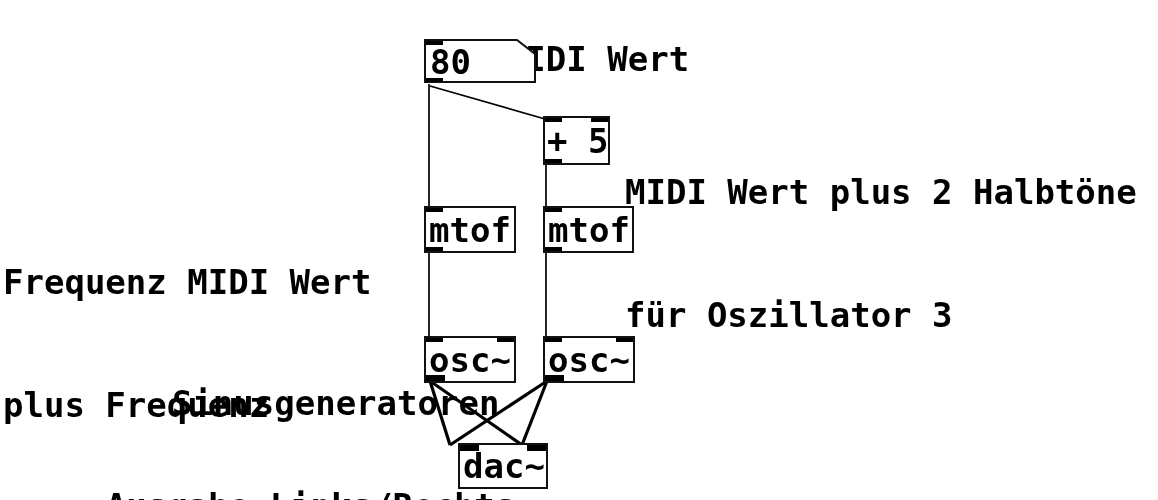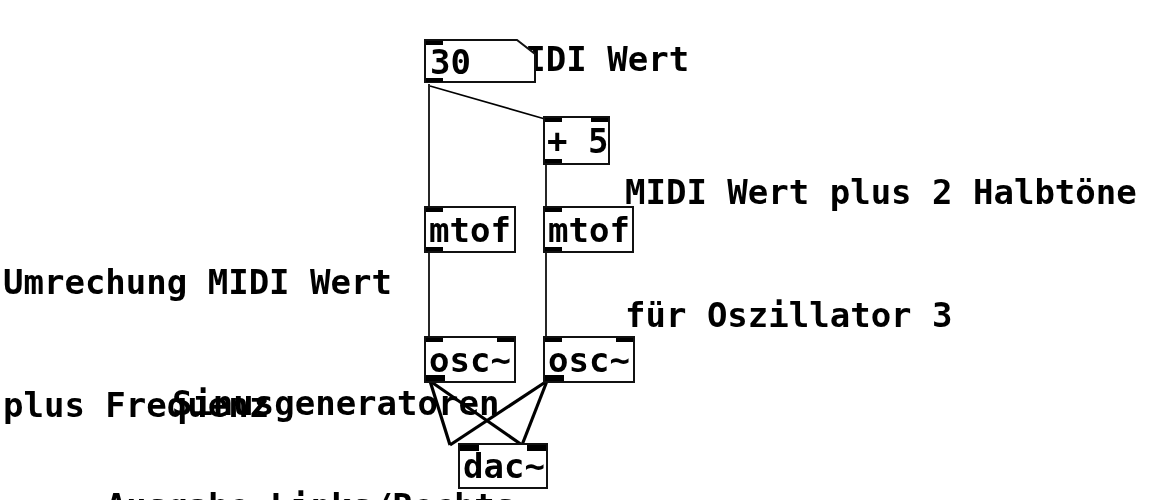--- a/index.html
+++ b/index.html
@@ -106,39 +106,39 @@
   <div class="comment" id="comment-midi-wert">
     <span>MIDI Wert</span>
   </div>
 
   <div class="comment" id="comment-plus5">
     <div>MIDI Wert plus 2 Halbtöne</div>
     <div>für Oszillator 3</div>
   </div>
 
   <div class="comment" id="comment-umrechnung">
-    <div>Umrechung MIDI Wert</div>
+    <div>Frequenz MIDI Wert</div>
     <div>plus Frequenz</div>
   </div>
 
   <div class="comment" id="comment-sinus">
     <span>Sinusgeneratoren</span>
   </div>
 
   <div class="comment" id="comment-ausgabe">
     <span>Ausgabe Links/Rechts</span>
   </div>
 
   <div id="number-box">
     <svg width="112" height="45">
       <polygon points="1,1 93,1 111,15 111,43 1,43" fill="#ffffff" stroke="#111111" stroke-width="2"></polygon>
     </svg>
     <div class="nub tl"></div>
     <div class="nub bl"></div>
-    <div class="value">30</div>
+    <div class="value">80</div>
   </div>
 
   <div class="obj" id="plus5-box">
     <div class="nub tl"></div>
     <div class="nub tr"></div>
     <div class="nub bl"></div>
     <span>+ 5</span>
   </div>
 
   <div class="obj" id="mtof-left">

